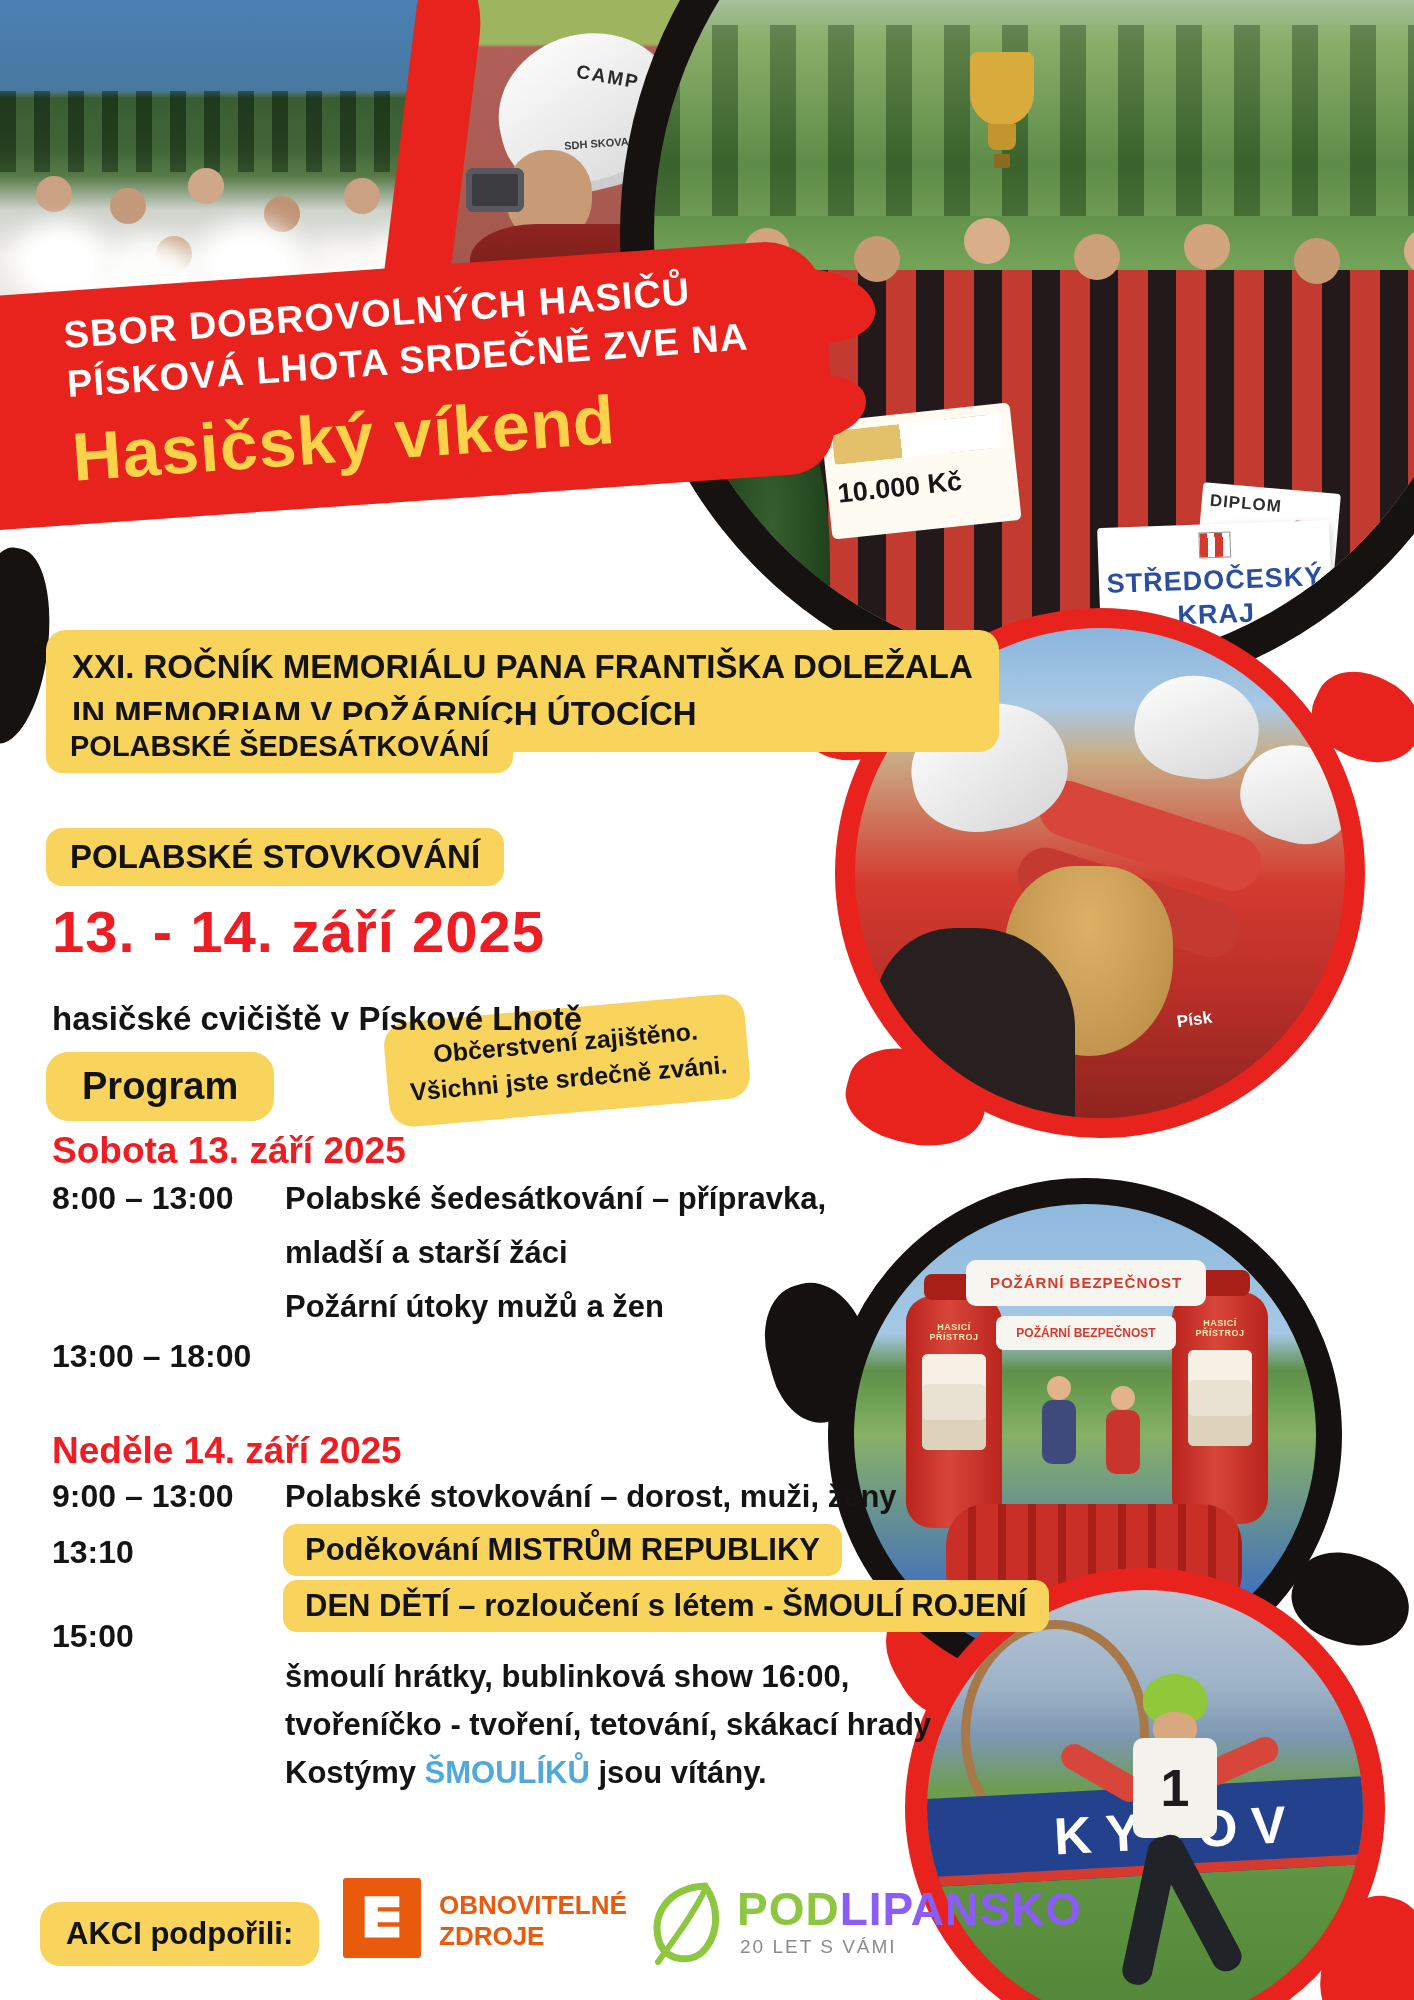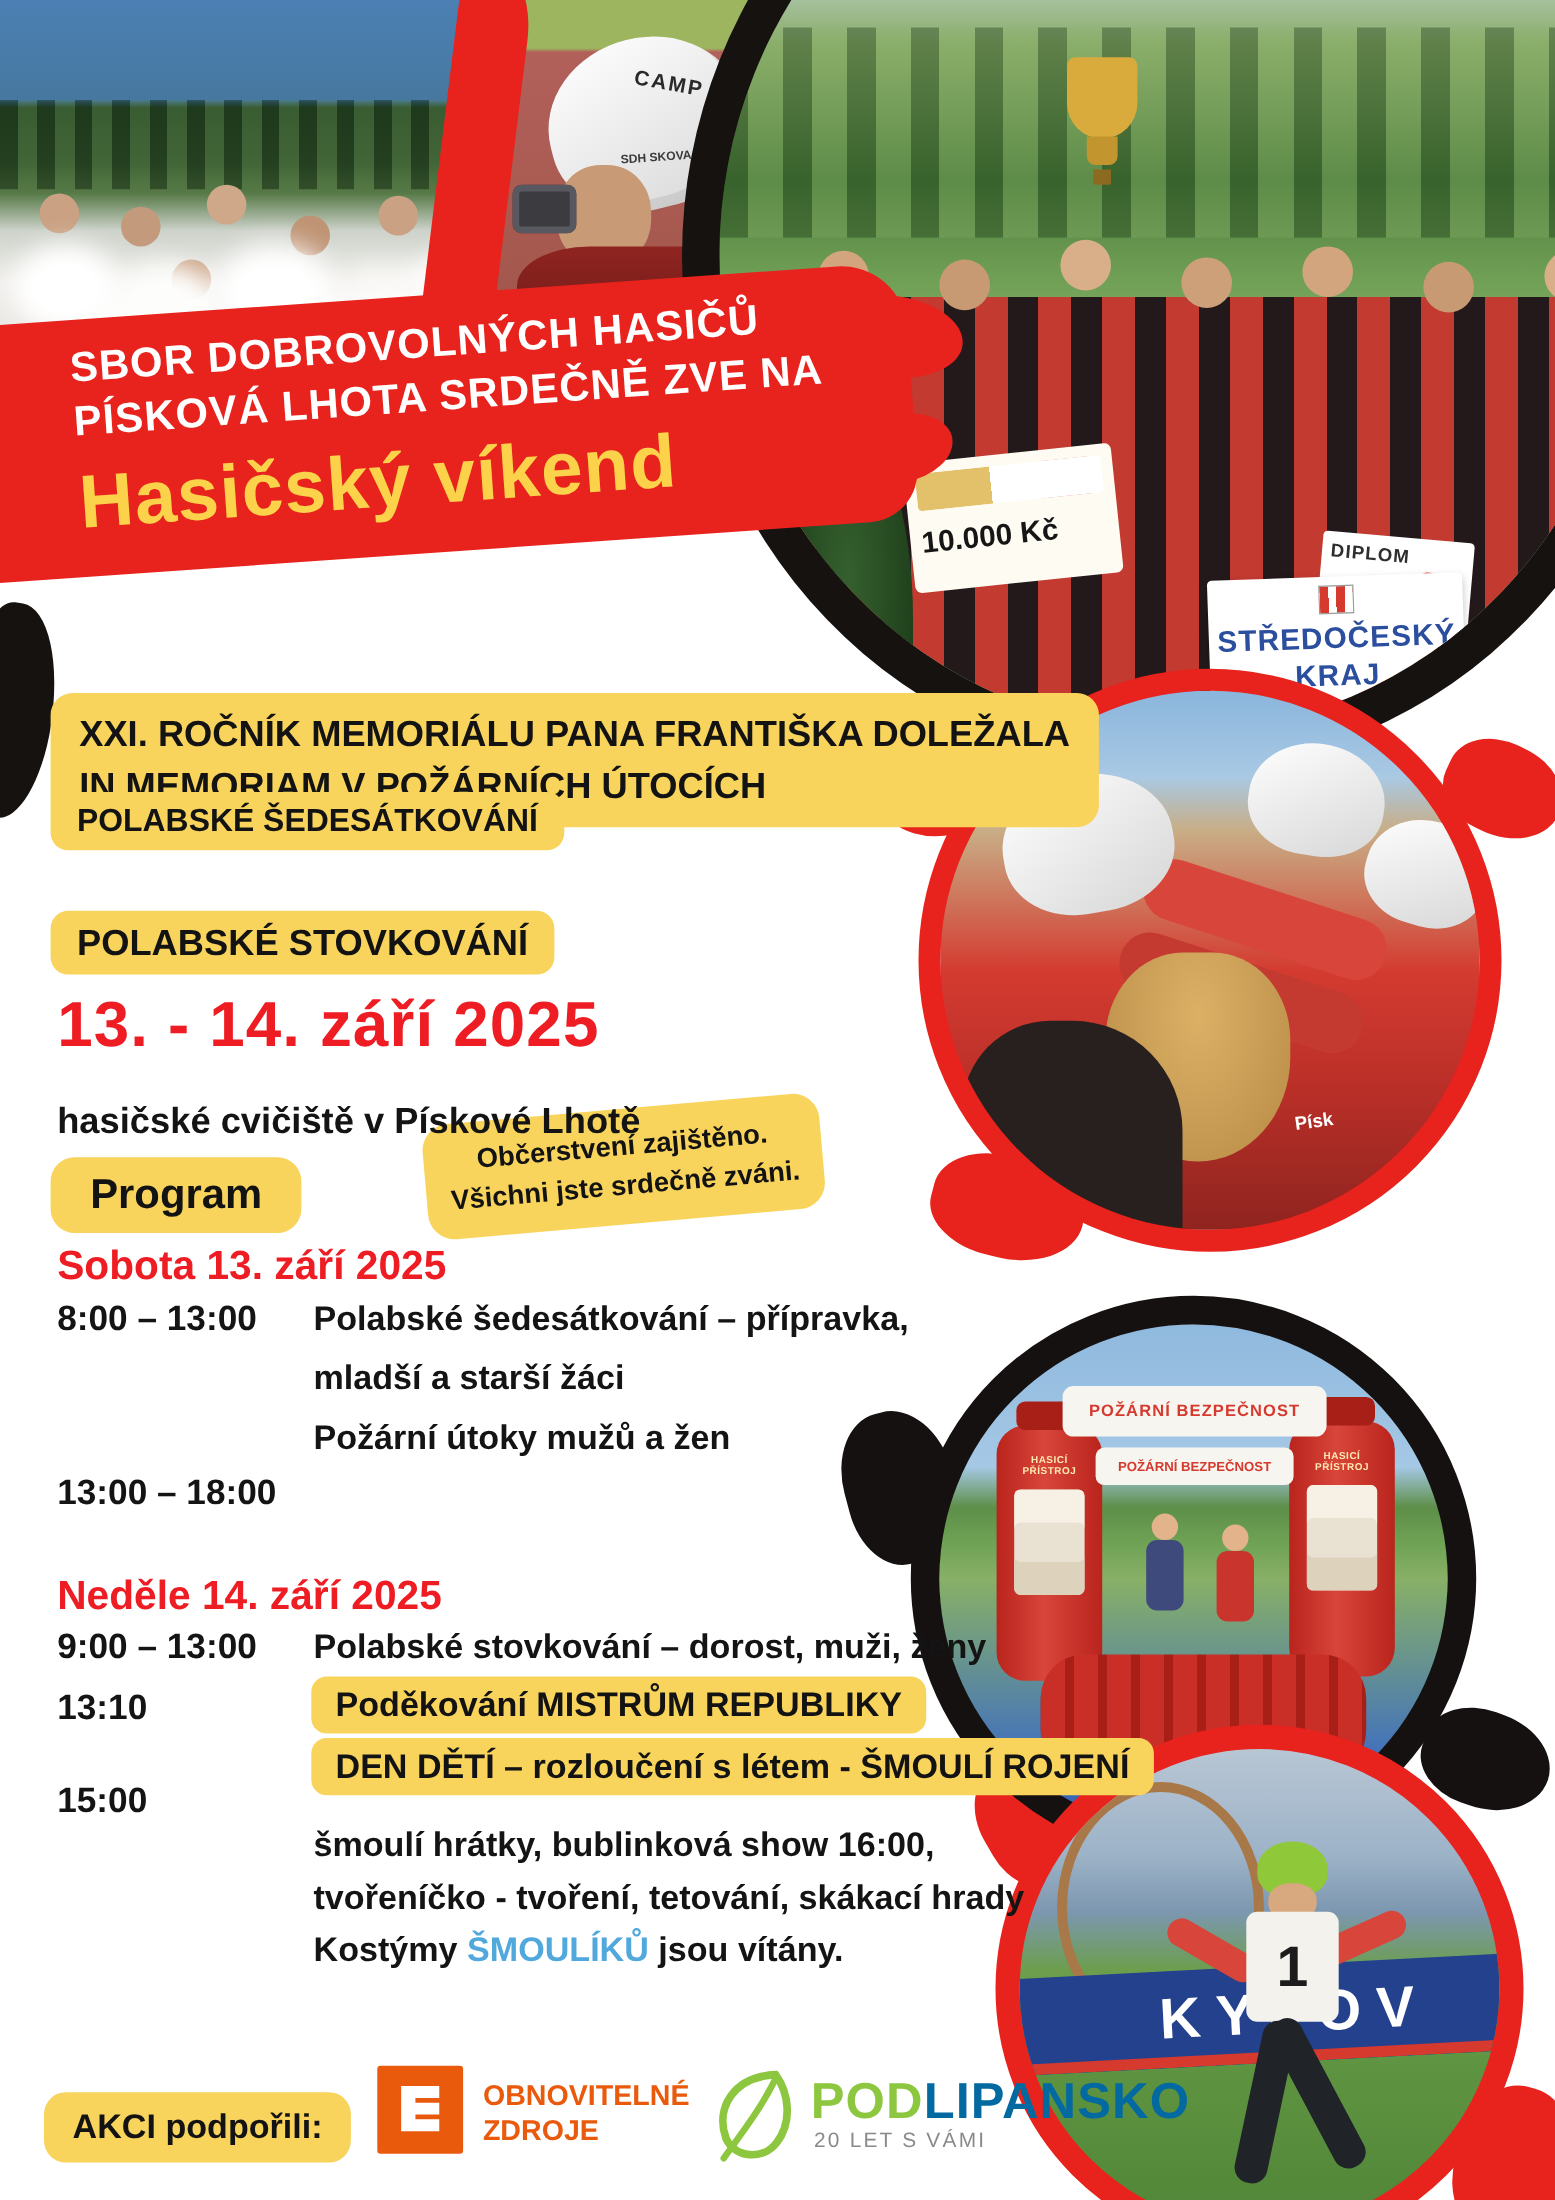--- a/index.html
+++ b/index.html
@@ -84,21 +84,21 @@
   
   .akci-pill{left:40px;top:1902px;font-size:31px;padding:14px 26px;border-radius:20px;}
   .cez{left:343px;top:1878px;width:300px;height:84px;z-index:5;}
   .cez-mark{position:absolute;left:0;top:0;width:78px;height:80px;background:#e95a0c;border-radius:3px;}
   .cez-mark svg{position:absolute;left:13px;top:12px;}
   .cez-text{position:absolute;left:96px;top:12px;font-weight:800;font-size:26px;color:#e95a0c;line-height:1.2;}
   .pod{left:645px;top:1878px;width:420px;height:90px;z-index:5;}
   .pod-leaf{position:absolute;left:0;top:0;}
   .pod-text{position:absolute;left:92px;top:4px;font-weight:700;font-size:46px;letter-spacing:1px;}
   .pod-text .g{color:#8dc63f;}
-  .pod-text .k{color:#0369a1;}
+  .pod-text .k{color:#8b5cf6;}
   .pod-tag{position:absolute;left:95px;top:58px;font-size:19px;color:#8a8a8c;letter-spacing:2px;font-weight:400;}
 
   
   .circle{position:absolute;border-radius:50%;box-sizing:border-box;overflow:hidden;z-index:3;}
   .blob{position:absolute;border-radius:48% 52% 55% 45%;z-index:2;}
   .circle-hug{left:835px;top:608px;width:530px;height:530px;border:20px solid #e8231d;
     background:linear-gradient(180deg,#8ab5dc 0%,#a9c9e4 16%,#c8ad85 26%,#d43b30 52%,#b92f28 74%,#8f241f 100%);}
   .helm{position:absolute;background:linear-gradient(150deg,#ffffff,#d6d6d6);border-radius:50% 50% 44% 44%;}
   .hug-hair{position:absolute;left:150px;top:238px;width:168px;height:190px;background:radial-gradient(ellipse at 50% 30%,#dcb166,#b78a45);border-radius:46% 46% 55% 55%;}
   .hug-dark{position:absolute;left:20px;top:300px;width:200px;height:200px;background:#27201f;border-radius:40% 50% 0 0;}

